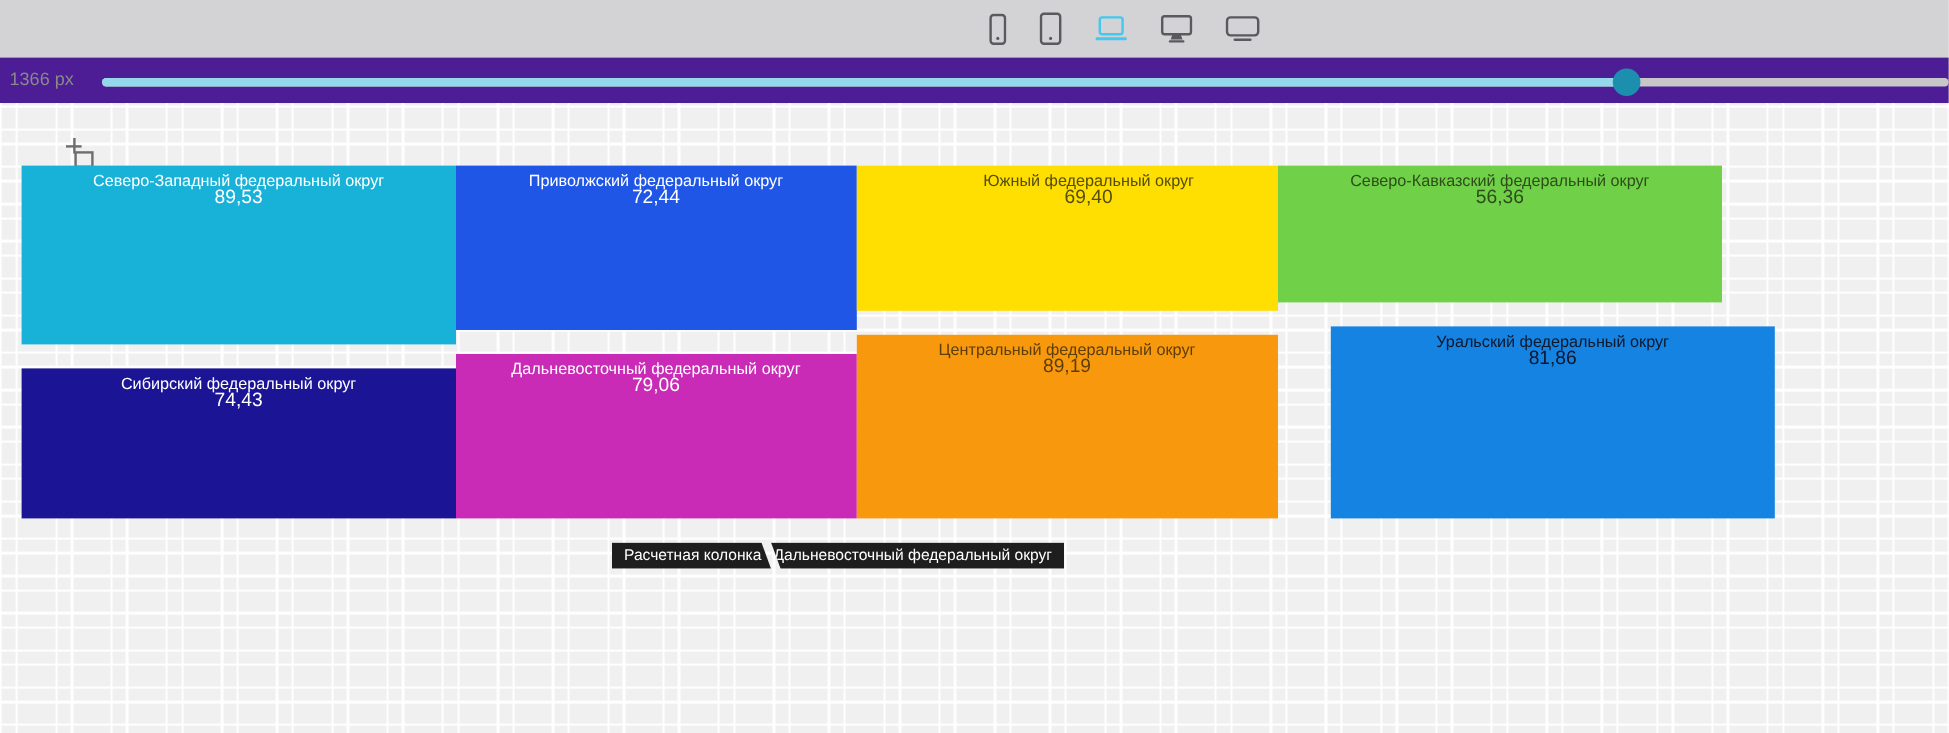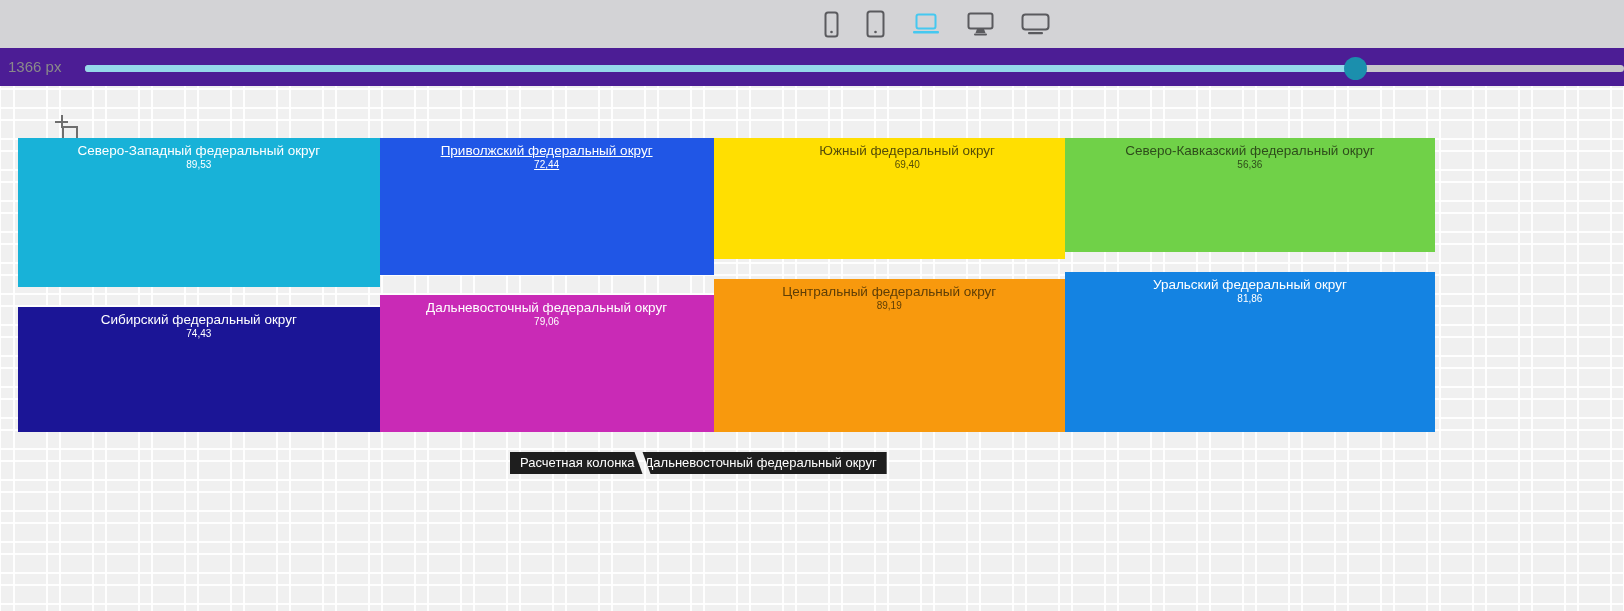--- a/index.html
+++ b/index.html
@@ -44,21 +44,21 @@
   .crop-cursor .pv { position:absolute; left:6px; top:-2px; width:2px; height:13px;
     background:#6e6e6e; }
 
   
   .treemap { position:absolute; left:18px; top:52px; width:1417px; height:294px;
     display:flex; }
   .tm-col { display:flex; flex-direction:column;gap:20px; }
   .tile { width:100%; text-align:center; padding-top:5px; overflow:hidden;
     cursor:pointer; }
   .tile-name { font-size:13.5px; line-height:15px; white-space:nowrap; }
-  .tile-value { font-size:10px; line-height:14px; }
+  .tile-value { font-size:16px; line-height:14px; }
 
   
   .tooltip { position:absolute; left:510px; top:366px; display:flex;
     height:22px; filter:none; }
   .tt-left, .tt-right { background:#1e1e1e; color:#ffffff; font-size:13px;
     line-height:22px; white-space:nowrap; }
   .tt-left { padding:0 8px 0 10px;
     clip-path:polygon(0 0, calc(100% - 8px) 0, 100% 100%, 0 100%); }
   .tt-right { padding:0 10px 0 8px; margin-left:-6px;
     clip-path:polygon(6px 0, 100% 0, 100% 100%, 14px 100%); }
@@ -141,21 +141,21 @@
       <div class="tile" style="height: 160px; background: rgb(24, 178, 216); color: rgb(255, 255, 255);">
         <div class="tile-name">Северо-Западный федеральный округ</div>
         <div class="tile-value">89,53</div>
       </div>
       <div class="tile" style="height: 134px; background: rgb(27, 21, 150); color: rgb(255, 255, 255);">
         <div class="tile-name">Сибирский федеральный округ</div>
         <div class="tile-value">74,43</div>
       </div>
     </div>
     <div class="tm-col" style="width:350px">
-      <div class="tile" style="height: 147px; background: rgb(32, 86, 230); color: rgb(255, 255, 255); text-decoration: underline;">
+      <div class="tile" style="height: 147px; background: rgb(32, 86, 230); color: rgb(255, 255, 255);">
         <div class="tile-name">Приволжский федеральный округ</div>
         <div class="tile-value">72,44</div>
       </div>
       <div class="tile" style="height: 147px; background: rgb(201, 42, 182); color: rgb(255, 255, 255);">
         <div class="tile-name">Дальневосточный федеральный округ</div>
         <div class="tile-value">79,06</div>
       </div>
     </div>
     <div class="tm-col" style="width:368px">
       <div class="tile" style="height: 130px; background: rgb(255, 223, 1); color: rgb(85, 77, 8); padding-left: 36px;">
@@ -165,21 +165,21 @@
       <div class="tile" style="height: 164px; background: rgb(248, 153, 13); color: rgb(94, 62, 6);">
         <div class="tile-name">Центральный федеральный округ</div>
         <div class="tile-value">89,19</div>
       </div>
     </div>
     <div class="tm-col" style="width:388px">
       <div class="tile" style="height: 122px; background: rgb(112, 209, 72); color: rgb(46, 77, 27);">
         <div class="tile-name">Северо-Кавказский федеральный округ</div>
         <div class="tile-value">56,36</div>
       </div>
-      <div class="tile" style="height: 172px; background: rgb(20, 131, 226); color: #ffffff;">
+      <div class="tile" style="height: 172px; background: rgb(20, 131, 226); color: #0f172a; margin-left: 44px;">
         <div class="tile-name">Уральский федеральный округ</div>
         <div class="tile-value">81,86</div>
       </div>
     </div>
   </div>
 
   <div class="tooltip">
     <span class="tt-left">Расчетная колонка</span>
     <span class="tt-right">Дальневосточный федеральный округ</span>
   </div>

